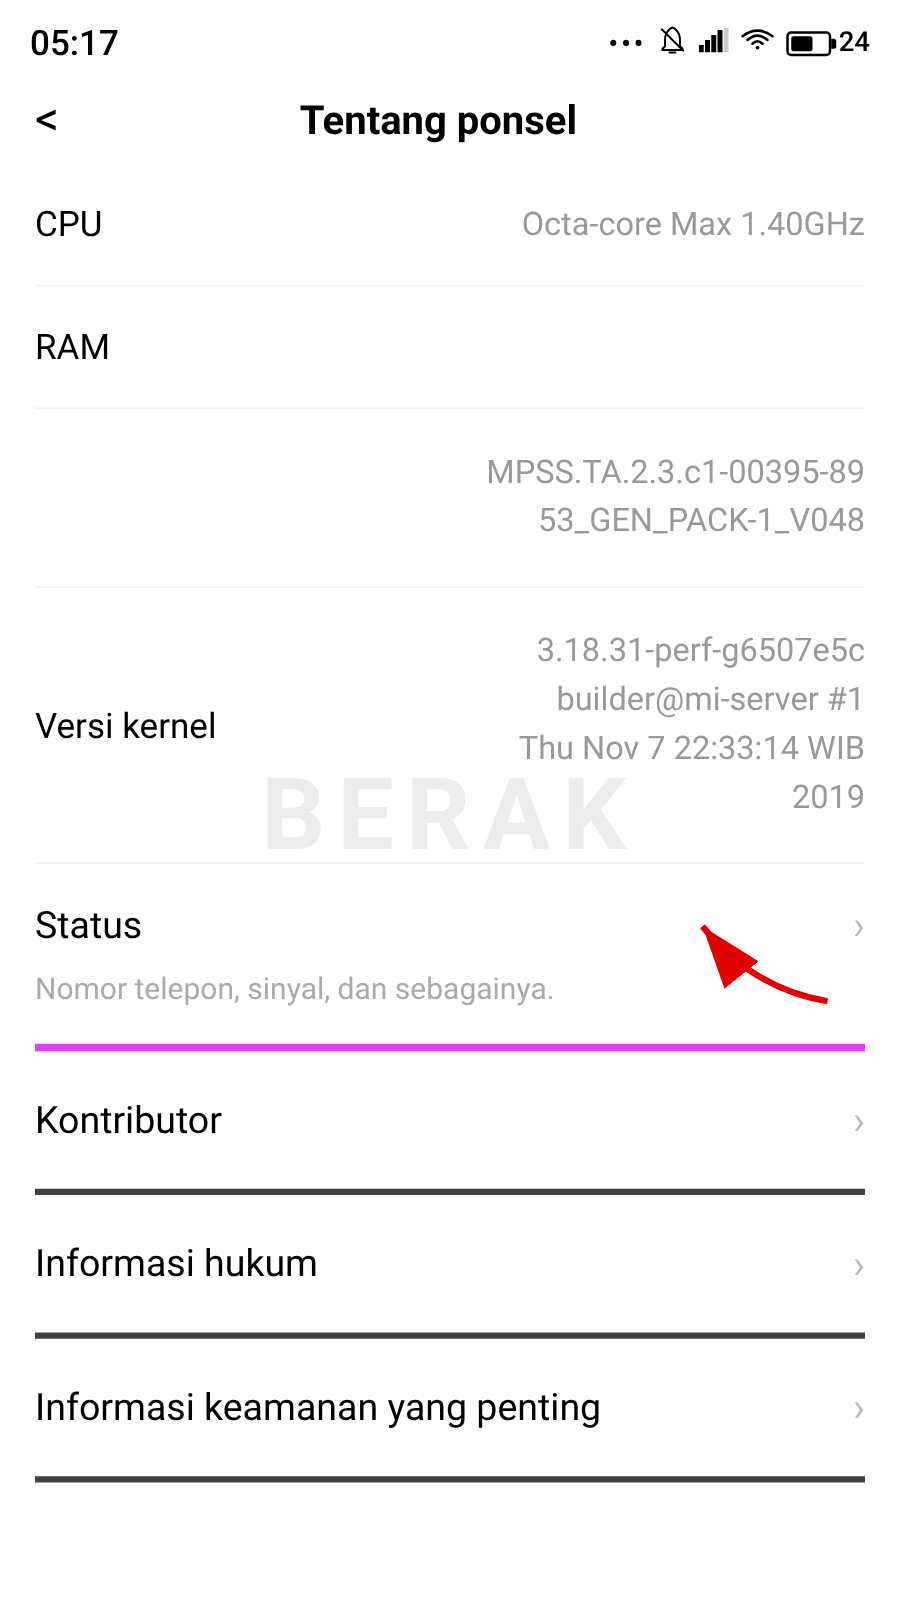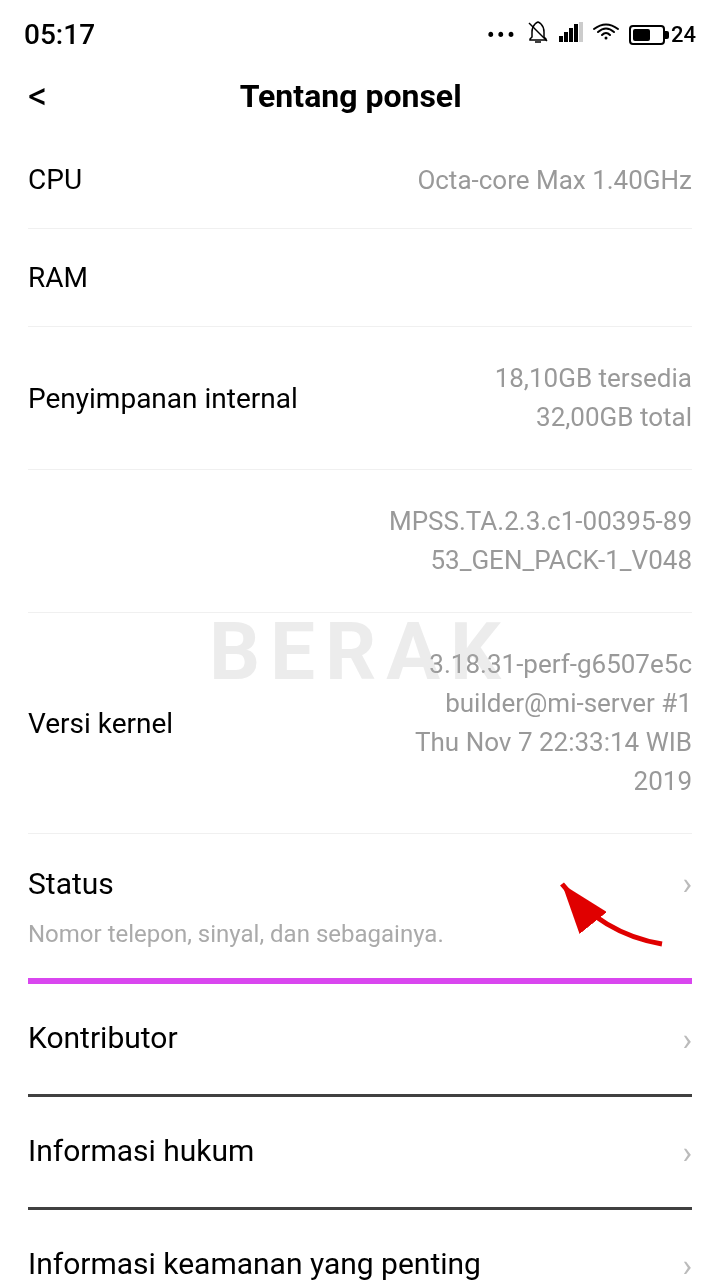--- a/index.html
+++ b/index.html
@@ -169,23 +169,23 @@
       z-index: 999;
       white-space: nowrap;
       letter-spacing: 10px;
       margin-top: 12px;
     }
 
     
     .clickable-row {
       display: flex;
       justify-content: space-between;
-      align-items: flex-start;
+      align-items: center;
       padding: 36px 0;
-      border-bottom: 3px solid #404040;
+      border-bottom: 5px solid #404040;
       cursor: pointer;
     }
     .clickable-label {
       font-size: 30px;
       font-weight: 400;
       color: #000;
     }
   </style>
 </head>
 <body>
@@ -236,24 +236,20 @@
 
   <div class="info-row">
     <span class="info-label">CPU</span>
     <span class="info-value">Octa-core Max 1.40GHz</span>
   </div>
 
   <div class="info-row">
     <span class="info-label">RAM</span>
   </div>
 
-  <div class="info-row">
-    <span class="info-label">Penyimpanan internal</span>
-    <span class="info-value-multiline">18,10GB tersedia<br>32,00GB total</span>
-  </div>
 
   <div class="info-row">
     <span class="info-value-multiline">MPSS.TA.2.3.c1-00395-89<br>53_GEN_PACK-1_V048</span>
   </div>
 
   <div class="info-row">
     <span class="info-label">Versi kernel</span>
     <span class="info-value-multiline">3.18.31-perf-g6507e5c<br>builder@mi-server #1<br>Thu Nov 7 22:33:14 WIB<br>2019</span>
   </div>
 

